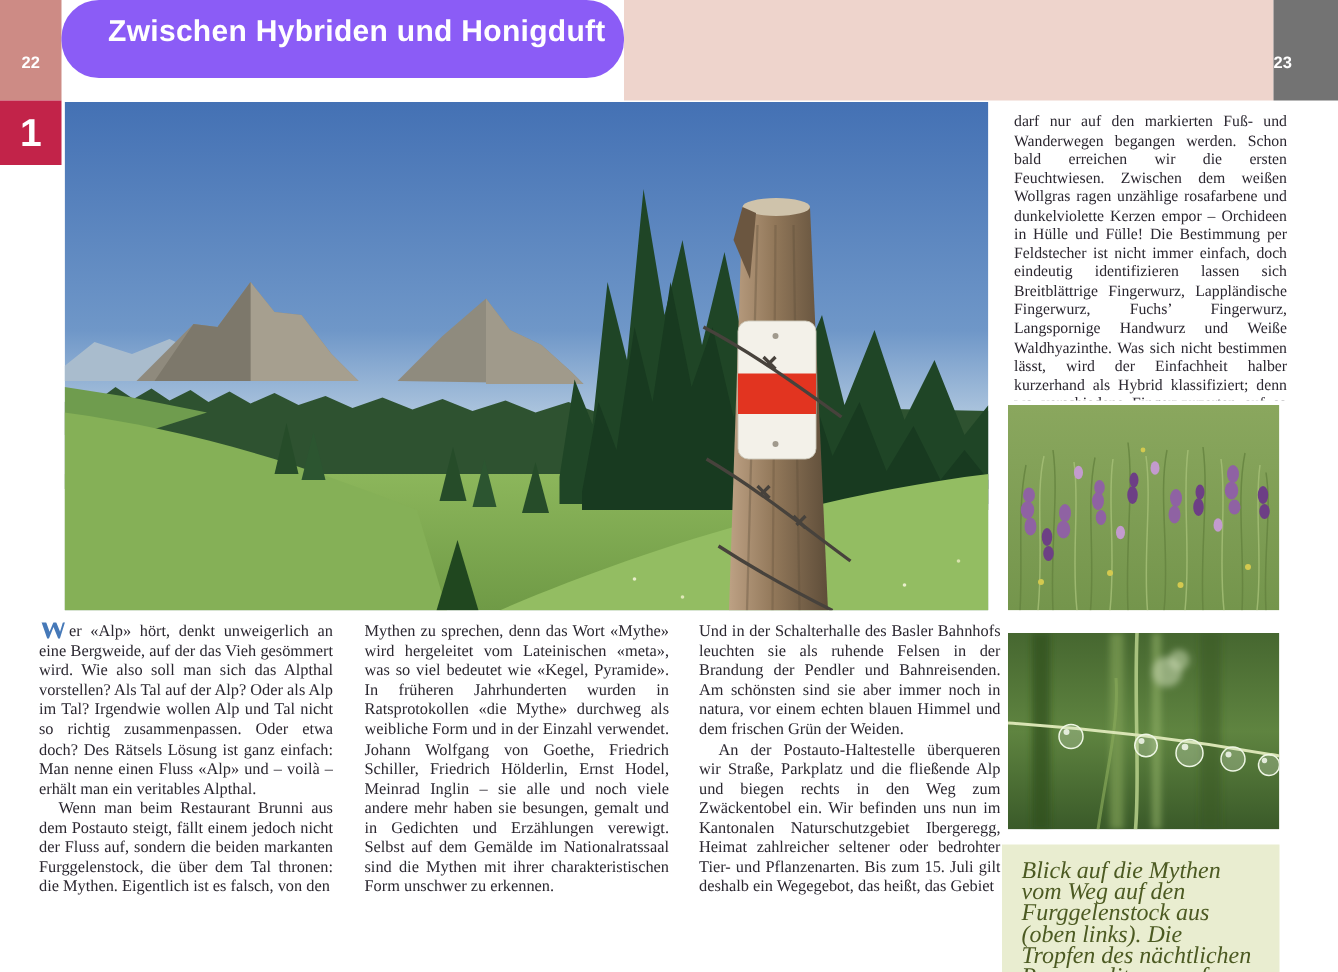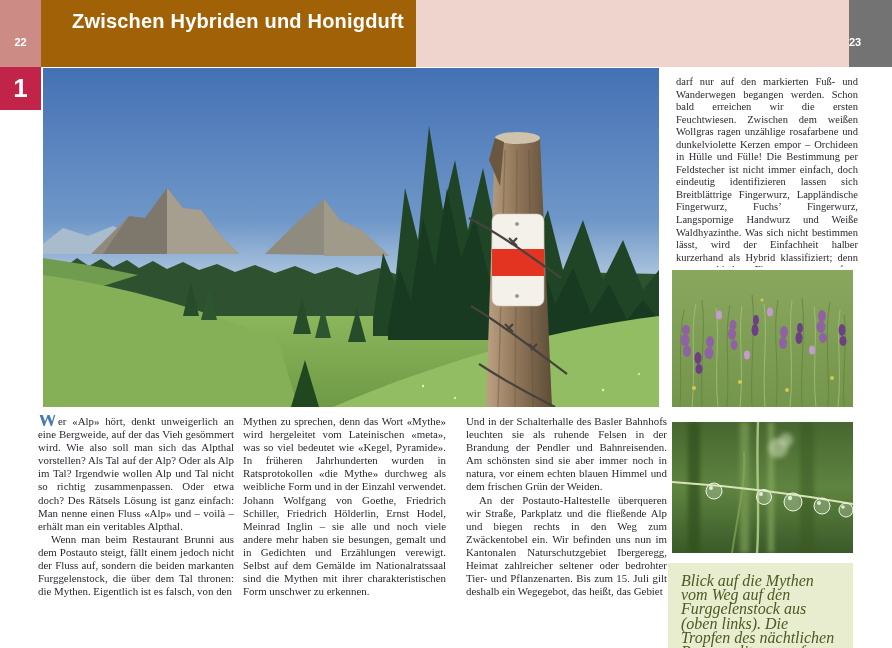--- a/index.html
+++ b/index.html
@@ -4,22 +4,22 @@
 <style>
   html,body{margin:0;padding:0;background:#ffffff;}
   .spread{position:relative;width:892px;height:648px;background:#ffffff;overflow:hidden;
           font-family:"Liberation Serif", serif;color:#2b2730;}
 
   
   .strip-left{position:absolute;left:0;top:0;width:41px;height:67px;background:#cd8b85;
               display:flex;justify-content:center;}
   .pageno{font-family:"Liberation Sans",sans-serif;font-weight:bold;font-size:11px;color:#ffffff;
           margin-top:36px;}
-  .title-band{position:absolute;left:41px;top:0;width:375px;height:67px;background:#a16207;
-              box-sizing:border-box;padding:8px 0 0 31px;}
+  .title-band{position:absolute;left:41px;top:0;width:375px;height:52px;background:#8b5cf6;
+              box-sizing:border-box;padding:8px 0 0 31px;border-radius:25px;}
   .title-band h1{margin:0;font-family:"Liberation Sans",sans-serif;font-weight:bold;
                  font-size:20px;line-height:27px;color:#ffffff;letter-spacing:.2px;}
   .band-pink{position:absolute;left:416px;top:0;width:433px;height:67px;background:#eed4cc;}
   .block-right{position:absolute;left:849px;top:0;width:43px;height:67px;background:#737373;
                display:flex;}
   .chapter-tab{position:absolute;left:0;top:67px;width:41px;height:43px;background:#c22349;
                display:flex;align-items:center;justify-content:center;
                font-family:"Liberation Sans",sans-serif;font-weight:bold;font-size:26px;color:#ffffff;}
 
   
@@ -28,21 +28,21 @@
   .side-photo{position:absolute;left:672px;width:181px;overflow:hidden;}
   .side-photo svg{display:block;width:100%;height:100%;}
   #orchid{top:270px;height:137px;}
   #dew{top:422px;height:131px;}
 
   
   .col{position:absolute;top:415px;height:185px;overflow:hidden;
        font-size:10.9px;line-height:13.1px;text-align:justify;}
   .col p{margin:0;}
   .col p.indent{text-indent:13px;}
-  #col1{left:38px;width:196px;}
+  #col1{left:26px;width:196px;}
   #col2{left:243px;width:203px;}
   #col3{left:466px;width:201px;}
   .dropcap{color:#4679b8;font-size:19px;font-weight:bold;line-height:10px;vertical-align:-1px;
            padding-right:1px;}
 
   
   .col4{position:absolute;left:676px;top:76px;width:182px;height:191px;overflow:hidden;
         font-size:10.5px;line-height:12.55px;text-align:justify;}
   .col4 p{margin:0;}
 

